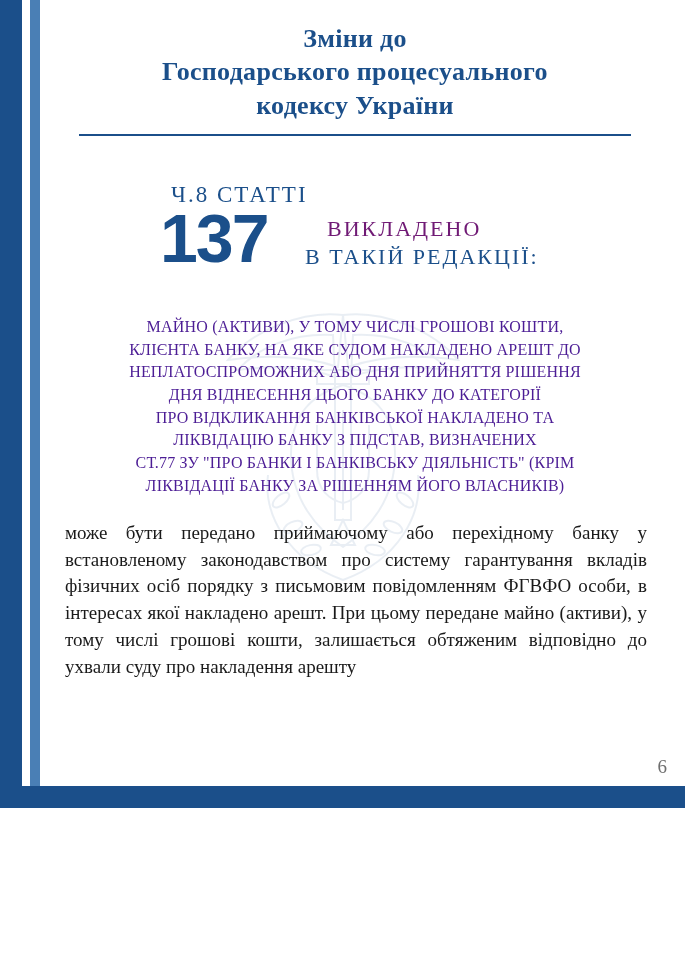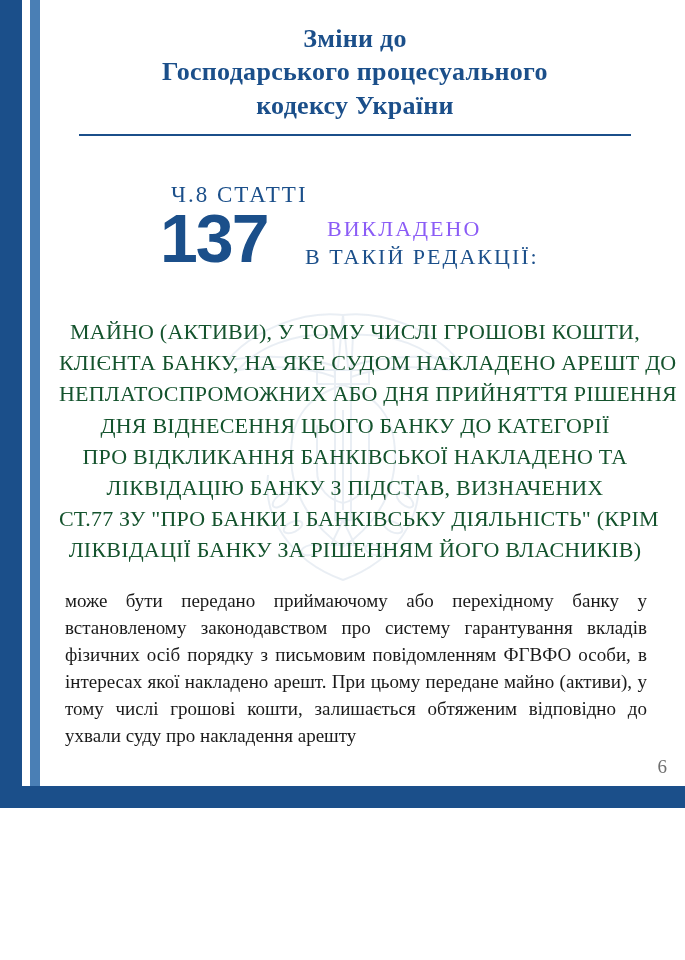--- a/index.html
+++ b/index.html
@@ -116,41 +116,41 @@
     font-size: 68px;
     font-weight: bold;
     letter-spacing: -2px;
     line-height: 1;
     font-family: "Liberation Sans", sans-serif;
   }
   .art-post1 {
     position: absolute;
     left: 272px;
     top: 50px;
-    color: #8b5cf6;
+    color: #701a75;
     font-size: 22px;
     letter-spacing: 2px;
     font-family: "Liberation Serif", serif;
   }
   .art-post2 {
     position: absolute;
     left: 250px;
     top: 78px;
     color: #1b4f8a;
     font-size: 22px;
     letter-spacing: 2px;
     font-family: "Liberation Serif", serif;
   }
 
   
   .quote-block {
     margin-top: 30px;
     text-align: center;
-    color: #14532d;
-    font-size: 22px;
+    color: #4c1d95;
+    font-size: 16px;
     line-height: 1.42;
     letter-spacing: 0.2px;
     font-family: "Liberation Serif", serif;
     padding: 0 4px;
   }
   .quote-block div {
     white-space: nowrap;
   }
 
   

